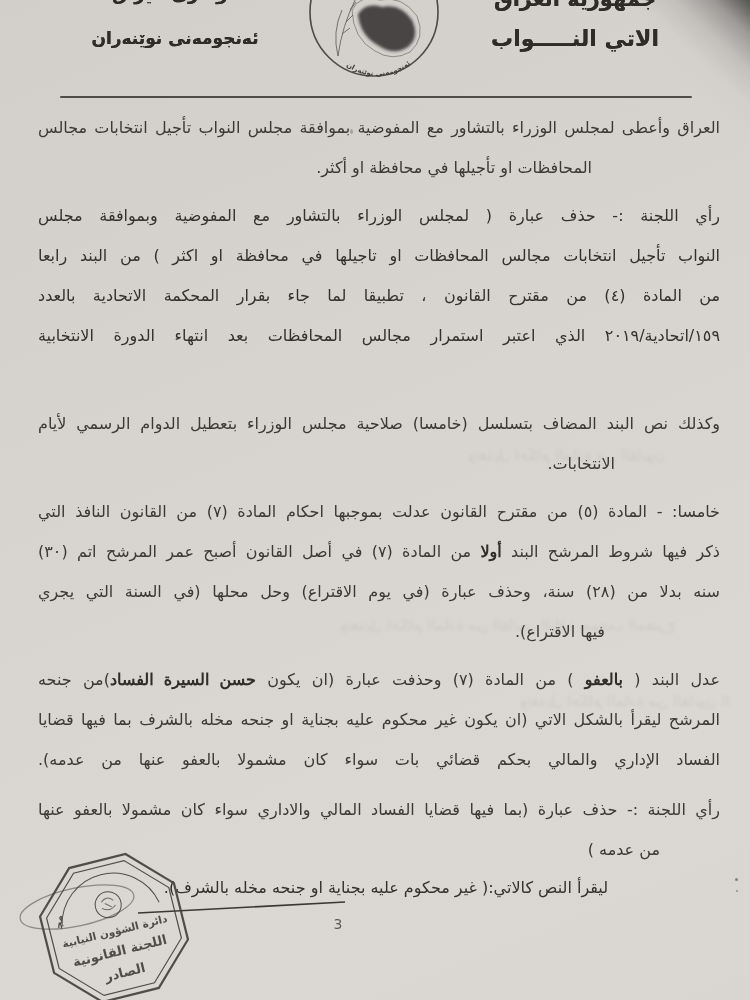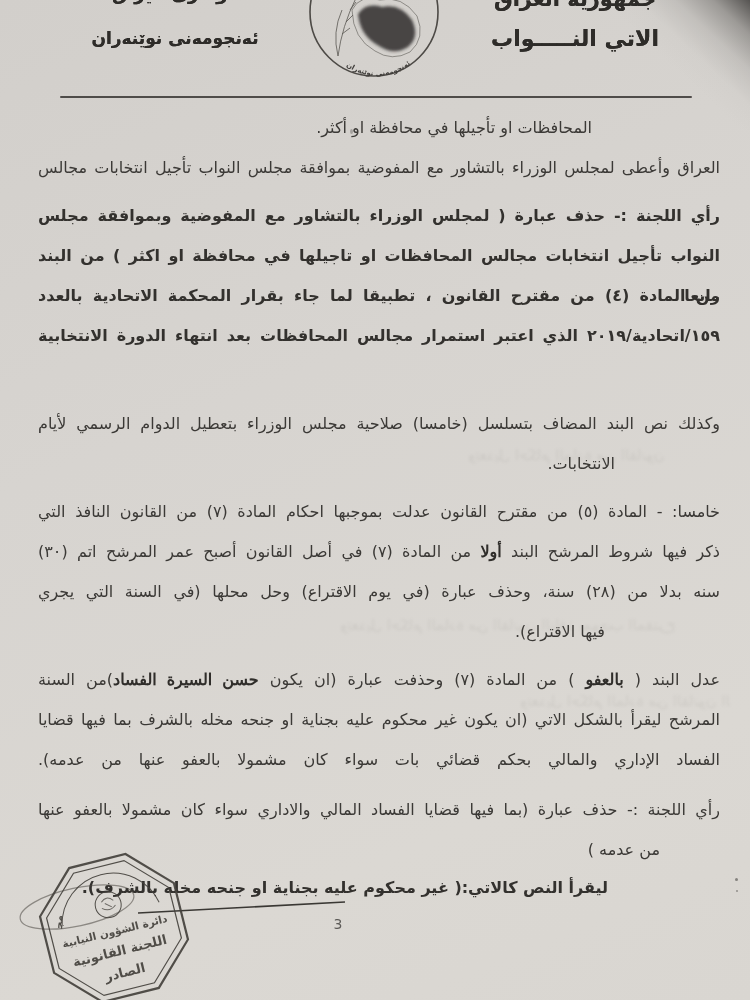--- a/index.html
+++ b/index.html
@@ -30,21 +30,21 @@
   .logo-svg { position:absolute; left:300px; top:-60px; }
   .hdr-rule { position:absolute; top:96px; left:60px; width:632px; height:2px; background:rgba(45,43,40,.8); border-radius:1px; }
   
   .para { position:absolute; left:38px; right:30px; direction:rtl; }
   .line {
     height:40px; line-height:40px; font-size:16px;
     text-align:justify; text-align-last:justify;
     overflow:visible; color:#3b3936;
   }
   .lastline { text-align:right; text-align-last:right; }
-  .para.bold .line { font-weight:bold; color:#33312e; }
+  .para.bold .line { font-weight:normal; color:#33312e; }
   .seg-bold { font-weight:bold; color:#2f2d2a;font-family:Liberation Serif, serif; }
   
   .ghost {
     position:absolute; direction:rtl; font-size:15px; color:#6f6c66;
     opacity:.11; filter:blur(1.6px); transform:scaleX(-1);
     pointer-events:none; white-space:nowrap; overflow:hidden;
   }
   
   .pageno { position:absolute; top:916px; left:328px; width:20px; text-align:center; font-size:14px; color:#5d5b58; }
   .stamp-svg { position:absolute; left:0; top:845px; }
@@ -78,41 +78,41 @@
     <path id="logoArc" d="M30,108 A54,54 0 0 0 122,112" fill="none"></path>
     <text font-size="7" font-weight="bold" fill="#3f3d3a">
       <textPath href="#logoArc" startOffset="22%">ئەنجومەنی نوێنەران</textPath>
     </text>
   </svg>
 
   <div class="hdr-rule"></div>
 
   <div>
       <div class="para" style="top: 108px;">
+        <div class="line"><span>العراق وأعطى لمجلس الوزراء بالتشاور مع المفوضية بموافقة مجلس النواب تأجيل انتخابات مجالس</span></div>
         <div class="line lastline" style="padding-left: 0px; padding-right: 128px;"><span>المحافظات او تأجيلها في محافظة او أكثر.</span></div>
-        <div class="line"><span>العراق وأعطى لمجلس الوزراء بالتشاور مع المفوضية بموافقة مجلس النواب تأجيل انتخابات مجالس</span></div>
       </div>
       <div class="para bold" style="top: 196px;">
         <div class="line"><span>رأي اللجنة :-  حذف عبارة ( لمجلس الوزراء بالتشاور مع المفوضية وبموافقة مجلس</span></div>
         <div class="line"><span>النواب تأجيل انتخابات مجالس المحافظات او تاجيلها في محافظة او اكثر ) من البند رابعا</span></div>
         <div class="line"><span>من المادة (٤) من مقترح القانون ، تطبيقا لما جاء بقرار المحكمة الاتحادية بالعدد</span></div>
         <div class="line"><span>١٥٩/اتحادية/٢٠١٩ الذي اعتبر استمرار مجالس المحافظات بعد انتهاء الدورة الانتخابية</span></div>
       </div>
       <div class="para" style="top: 404px;">
         <div class="line"><span>وكذلك نص البند المضاف بتسلسل (خامسا) صلاحية مجلس الوزراء بتعطيل الدوام الرسمي لأيام</span></div>
         <div class="line lastline" style="padding-left: 0px; padding-right: 105px;"><span>الانتخابات.</span></div>
       </div>
       <div class="para" style="top: 492px;">
         <div class="line"><span>خامسا: - المادة (٥) من مقترح القانون عدلت بموجبها احكام المادة (٧) من القانون النافذ التي</span></div>
         <div class="line"><span>ذكر فيها شروط المرشح البند </span><span class="seg-bold">أولا</span><span> من المادة (٧) في أصل القانون أصبح عمر المرشح اتم (٣٠)</span></div>
         <div class="line"><span>سنه بدلا من (٢٨) سنة، وحذف عبارة (في يوم الاقتراع) وحل محلها (في السنة التي يجري</span></div>
         <div class="line lastline" style="padding-left: 0px; padding-right: 115px;"><span>فيها الاقتراع).</span></div>
       </div>
       <div class="para" style="top: 660px;">
-        <div class="line"><span>عدل البند ( </span><span class="seg-bold">بالعفو</span><span> ) من المادة (٧) وحذفت عبارة (ان يكون </span><span class="seg-bold">حسن السيرة الفساد</span><span>)من السنة</span></div>
+        <div class="line"><span>عدل البند ( </span><span class="seg-bold">بالعفو</span><span> ) من المادة (٧) وحذفت عبارة (ان يكون </span><span class="seg-bold">حسن السيرة الفساد</span><span>)من جنحه</span></div>
         <div class="line"><span>المرشح ليقرأ بالشكل الاتي (ان يكون غير محكوم عليه بجناية او جنحه مخله بالشرف بما فيها قضايا</span></div>
         <div class="line"><span>الفساد الإداري والمالي بحكم قضائي بات سواء كان مشمولا بالعفو عنها من عدمه).</span></div>
       </div>
       <div class="para" style="top: 790px;">
         <div class="line"><span>رأي اللجنة :- حذف عبارة (بما فيها قضايا الفساد المالي والاداري سواء كان مشمولا بالعفو عنها</span></div>
         <div class="line lastline" style="padding-left: 0px; padding-right: 60px;"><span>من عدمه )</span></div>
       </div>
       <div class="para bold" style="top: 868px;">
         <div class="line lastline" style="padding-left: 0px; padding-right: 112px;"><span>ليقرأ النص كالاتي:( غير محكوم عليه بجناية او جنحه مخله بالشرف).</span></div>
       </div>

